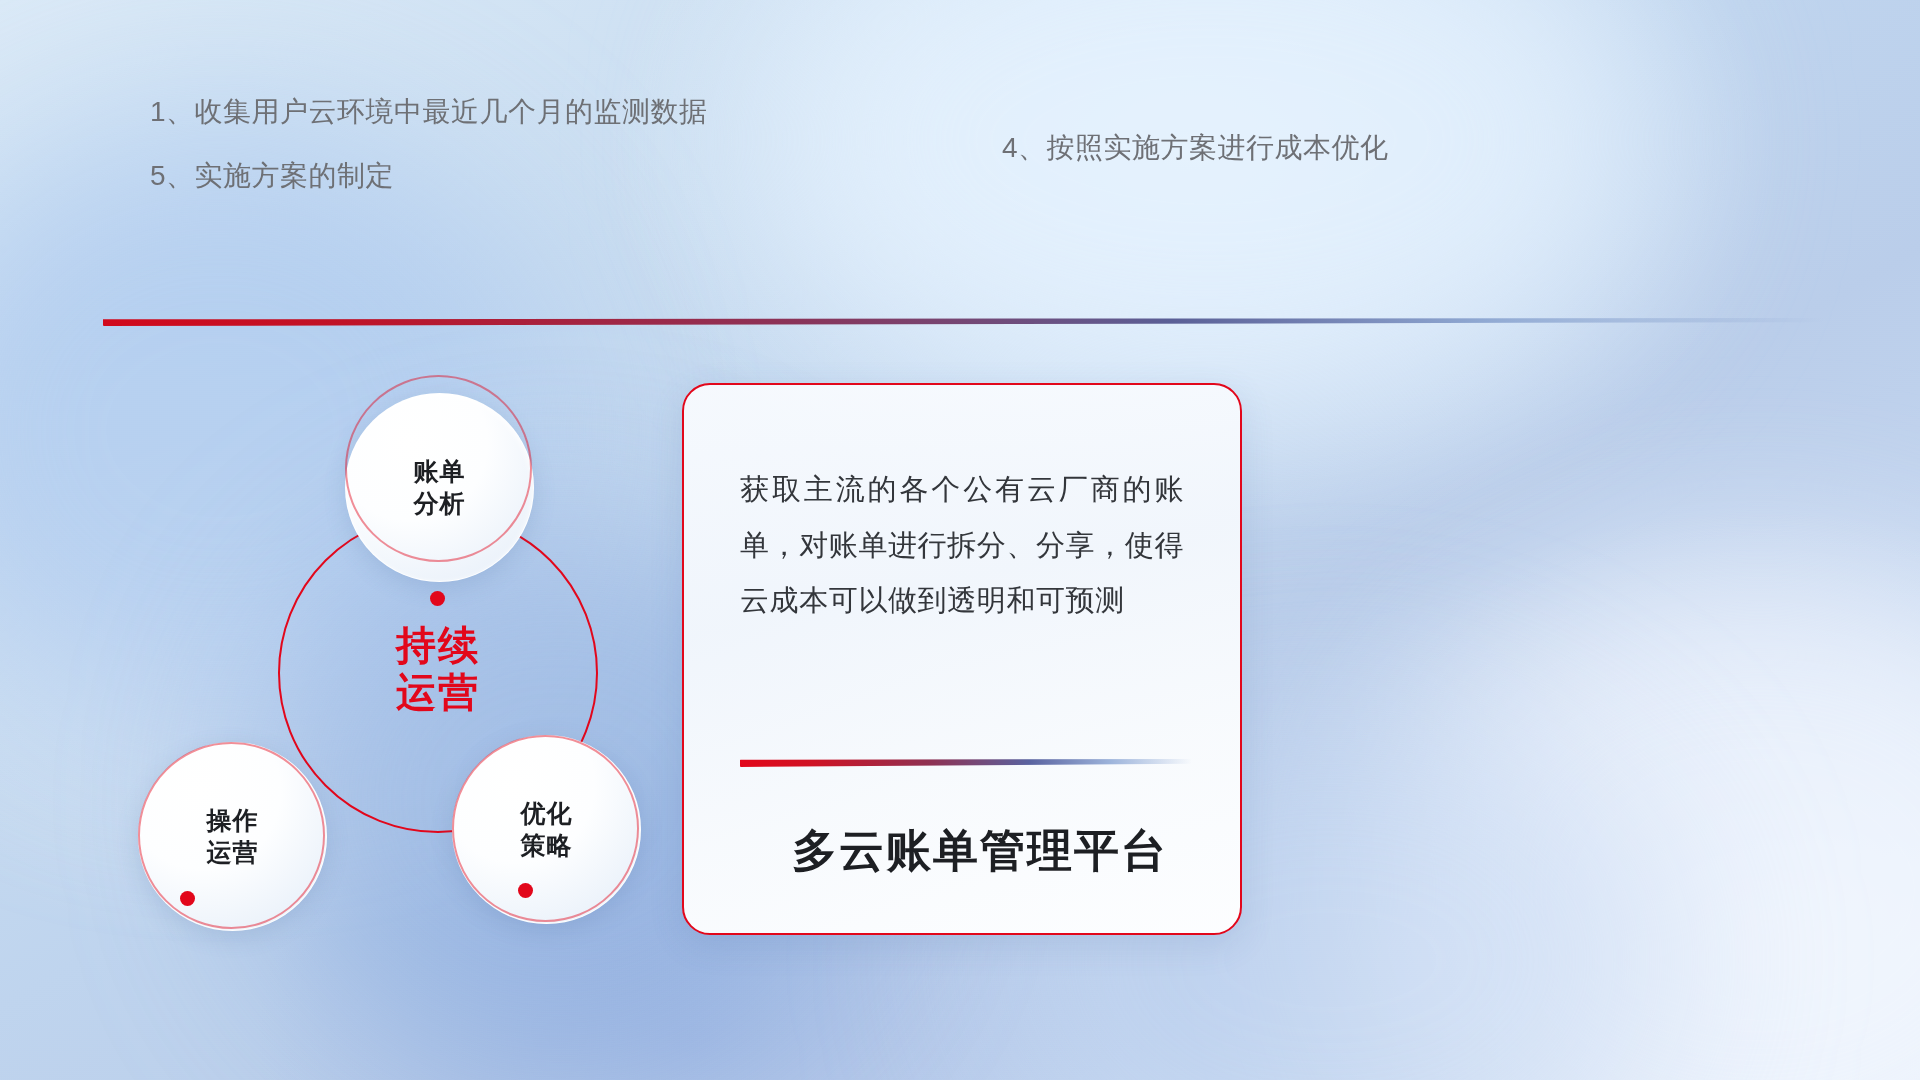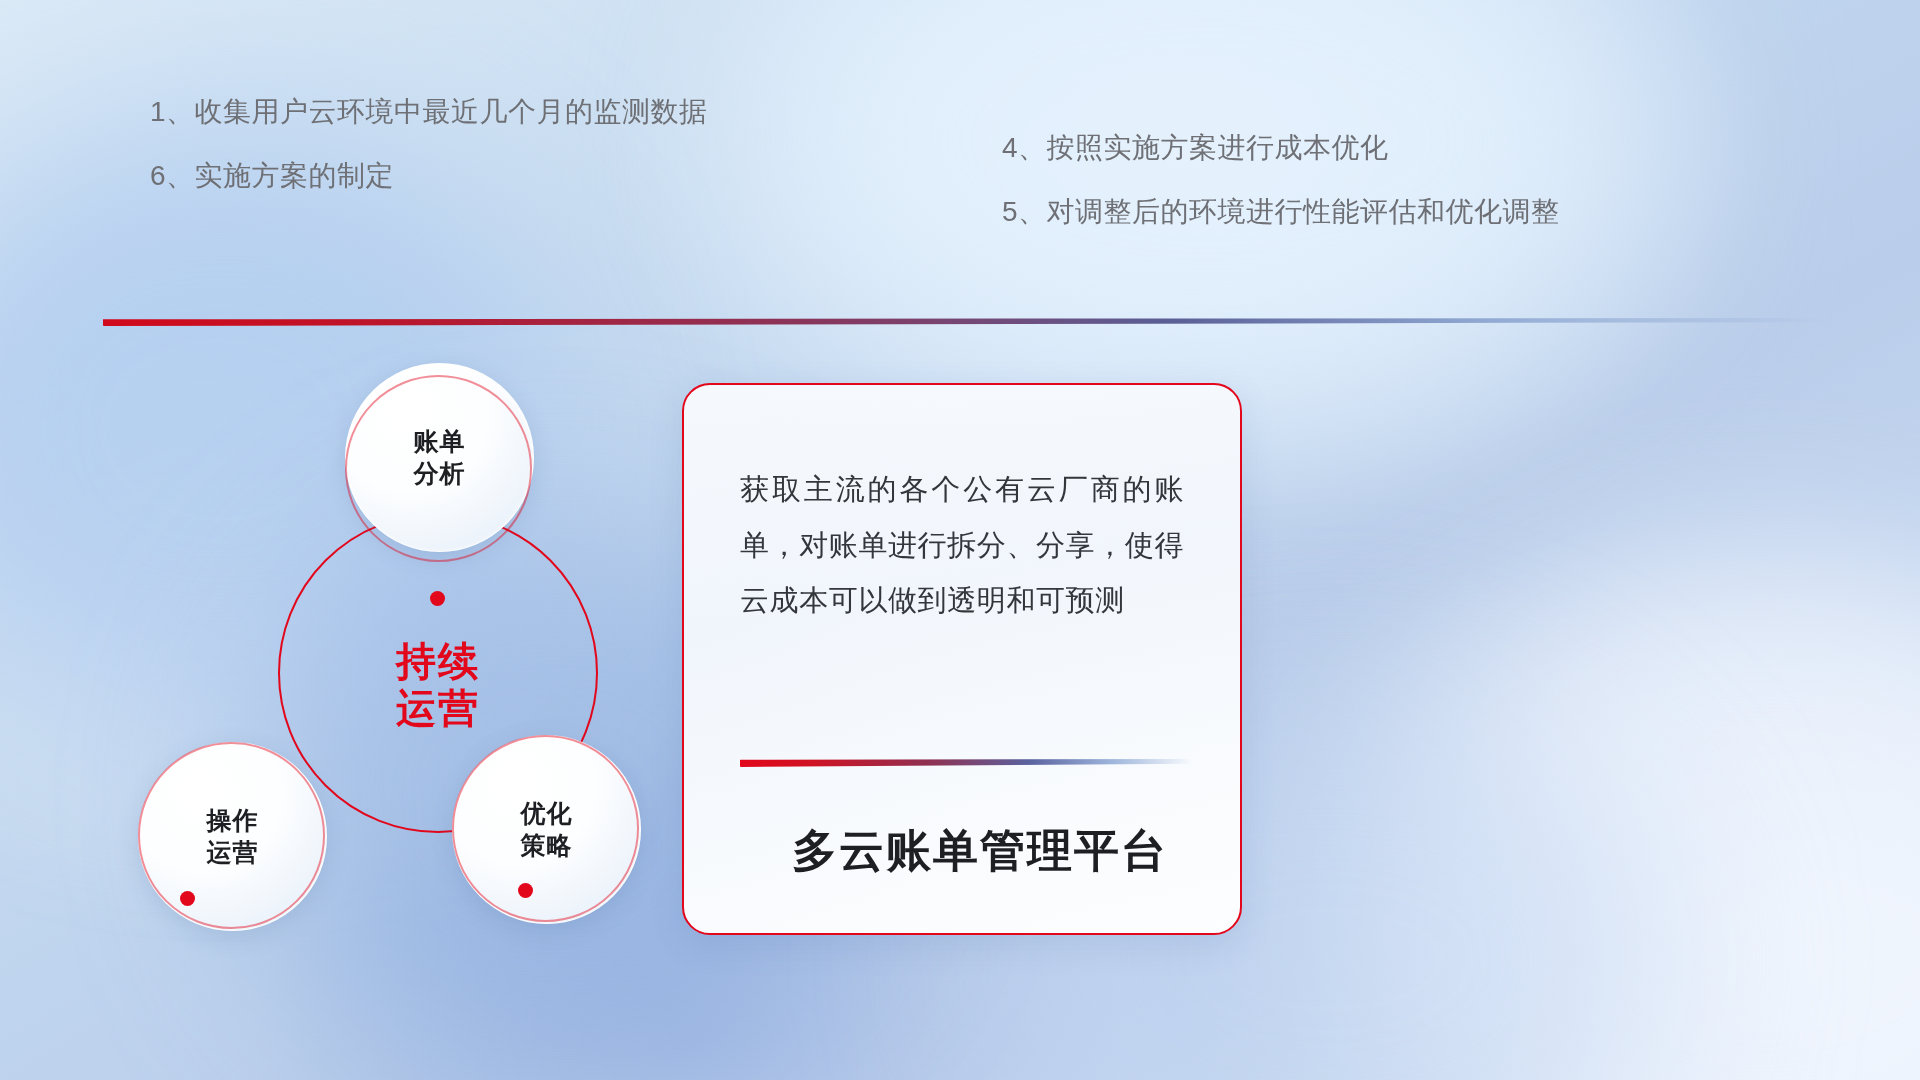--- a/index.html
+++ b/index.html
@@ -61,25 +61,25 @@
     position:absolute;border-radius:50%;
     background:
       radial-gradient(circle at 34% 26%, #ffffff 0%, #fdfeff 42%, #eef4fb 74%, #e3edf8 100%);
     border:1.6px solid rgba(255,255,255,.95);
     box-shadow:0 6px 22px rgba(80,110,160,.18), inset 0 2px 6px rgba(255,255,255,.9);
     display:flex;align-items:center;justify-content:center;text-align:center;
   }
   .bubble span{
     font-size:25px;font-weight:700;color:#1d1f23;line-height:1.25;letter-spacing:1px;
   }
-  .b-top{left:245px;top:18px;width:187px;height:187px;}
+  .b-top{left:245px;top:48px;width:187px;height:187px;}
   .b-bl{left:38px;top:397px;width:187px;height:187px;}
   .b-br{left:352px;top:390px;width:187px;height:187px;justify-content:center;}
   .center-label{
-    position:absolute;left:178px;top:180px;width:320px;height:320px;
+    position:absolute;left:178px;top:164px;width:320px;height:320px;
     display:flex;align-items:center;justify-content:center;text-align:center;
   }
   .center-label span{
     font-size:40px;font-weight:700;color:#e2071b;line-height:1.18;letter-spacing:2px;
   }
   .dot{position:absolute;width:15px;height:15px;border-radius:50%;background:#e2071b;}
   .dot.d1{left:330px;top:246px;}
   .dot.d2{left:80px;top:546px;}
   .dot.d3{left:418px;top:538px;}
   .arc{position:absolute;border-radius:50%;border:2.2px solid rgba(226,7,27,.55);box-sizing:border-box;}
@@ -119,25 +119,24 @@
   <div class="blob b1"></div>
   <div class="blob b2"></div>
   <div class="blob b3"></div>
   <div class="blob b4"></div>
   <div class="blob b5"></div>
   <div class="grain"></div>
 
   <div class="steps">
     <div class="col col-left">
       <div class="step">1、收集用户云环境中最近几个月的监测数据</div>
-      <div class="step">6、实施方案的制定</div>
+      <div class="step">5、实施方案的制定</div>
     </div>
     <div class="col col-right">
       <div class="step">4、按照实施方案进行成本优化</div>
-      <div class="step">5、对调整后的环境进行性能评估和优化调整</div>
     </div>
   </div>
 
   <div class="rule-wrap top-rule">
     <div class="rule"></div>
   </div>
 
   <div class="venn">
     <div class="ring"></div>
 

